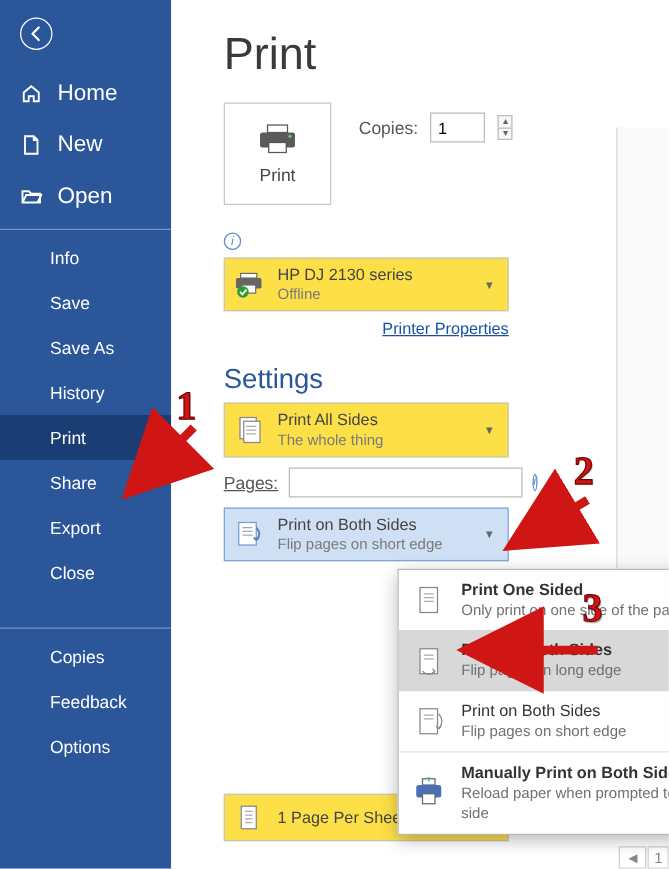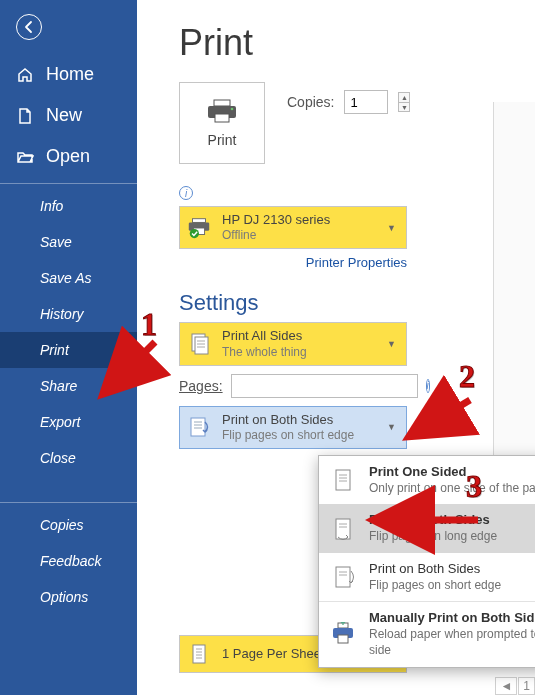--- a/index.html
+++ b/index.html
@@ -7,21 +7,21 @@
   .app { display: flex; width: 535px; height: 695px; }
 
   
   .sidebar { width: 137px; background: #2b579a; color: #fff; display: flex; flex-direction: column; font-size: 14px; position: relative; }
   .sidebar::after { content:""; position:absolute; top:0; right:-2px; width:2px; height:100%; background:#d0d0d0; }
   .sb-back { padding: 14px 0 14px 16px; }
   .sb-back-btn { width: 26px; height: 26px; border: 1.5px solid #fff; border-radius: 50%; display:flex; align-items:center; justify-content:center; cursor:pointer; }
   .sb-item { display:flex; align-items:center; gap:12px; padding: 10px 16px; cursor:pointer; }
   .sb-item.icon-only { font-size:18px; }
   .sb-divider { height:1px; background: rgba(255,255,255,0.35); margin: 6px 0 4px; }
-  .sb-indent { padding-left: 40px; font-style: italic; }
+  .sb-indent { padding-left: 40px; }
   .sb-item.active { background:#1a3e73; }
   .sb-icon { width:18px; height:18px; display:flex; align-items:center; justify-content:center; }
   .sb-icon svg { stroke:#fff; fill:none; stroke-width:1.5; }
 
   
   .main { flex:1; position: relative; padding: 22px 0 0 42px; background:#fff; color:#333; }
   .page-title { font-size: 36px; font-weight: 300; color:#3a3a3a; margin-bottom: 18px; }
 
   .row1 { display:flex; align-items:flex-start; gap:22px; }
   .print-btn { width:86px; height:82px; border:1px solid #c6c6c6; display:flex; flex-direction:column; align-items:center; justify-content:center; gap:6px; cursor:pointer; font-size:14px; color:#444; }
@@ -37,21 +37,21 @@
   .section-h.h-settings { font-size:22px; margin-top:20px;}
   .info-icon { width:14px; height:14px; border:1px solid #5b8bd0; color:#5b8bd0; border-radius:50%; font-size:10px; display:flex; align-items:center; justify-content:center; font-style:italic; cursor:pointer;}
 
   .combo { width:228px; border:1px solid #c6c6c6; display:flex; align-items:center; padding:5px 6px; gap:10px; position:relative; background:#fde047; cursor:pointer;}
   .combo .ico { width:26px; height:26px; display:flex; align-items:center; justify-content:center; flex-shrink:0;}
   .combo .txt { flex:1; line-height:1.25; font-size:13px;}
   .combo .txt .t1 { color:#444;}
   .combo .txt .t2 { color:#7a7a7a; font-size:12px;}
   .combo .caret { color:#666; font-size:9px; padding:0 4px;}
   .combo.selected { background:#cfe0f4; border-color:#7da8de;}
-  .link { color:#1a52a3; font-size:13px; text-align:right; width:228px; margin-top:6px; cursor:pointer;}
+  .link { color:#1a52a3; text-decoration:underline; font-size:13px; text-align:right; width:228px; margin-top:6px; cursor:pointer;}
   .pages-row { display:flex; align-items:center; gap:8px; margin-top:8px; width:228px;}
   .pages-row label{ font-size:14px; color:#555;text-decoration:underline;}
   .pages-row input{ flex:1; height:24px; border:1px solid #bcbcbc; padding:0 4px;}
   .gap8{ margin-top:8px;}
 
   
   .preview { position:absolute; top:102px; right:0; width:42px; height:520px; border-left:1px solid #d9d9d9; background:#fafafa;}
 
   
   .dropdown { position:absolute; left:181px; top:455px; width:346px; background:#fff; box-shadow:0 4px 14px rgba(0,0,0,0.3); border:1px solid #b8b8b8; z-index:50;}

